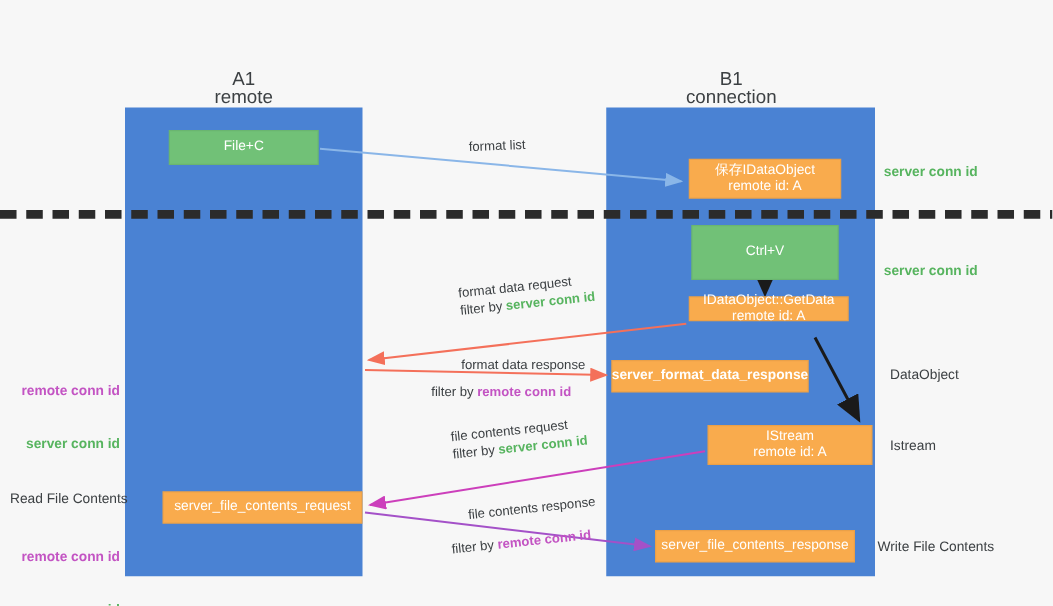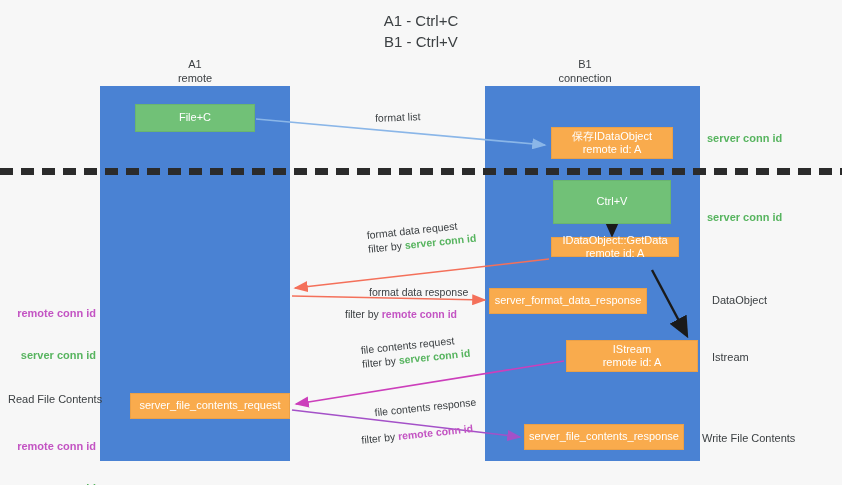--- a/index.html
+++ b/index.html
@@ -18,21 +18,21 @@
   #title{
     left:0;top:10px;width:842px;
     text-align:center;
     font-size:15px;line-height:21px;
     color:#3c4043;
     white-space:pre;
   }
 
   
   .lane-head{
-    text-align:center;font-size:11px;line-height:14px;color:#3c4043;
+    text-align:center;font-size:15px;line-height:14px;color:#3c4043;
     white-space:pre;
   }
   #head-a{left:125px;top:57px;width:140px;}
   #head-b{left:515px;top:57px;width:140px;}
 
   
   .lane{background:#4a82d3;}
   #lane-a{left:100px;top:86px;width:190px;height:375px;}
   #lane-b{left:485px;top:86px;width:215px;height:375px;}
 
@@ -46,21 +46,21 @@
     border:1px solid rgba(0,0,0,0.06);
   }
   .box.green{background:#71c177;}
   .box.orange{background:#f9ab4d;}
 
   #b-ctrlc{left:135px;top:104px;width:120px;height:28px;}
   #b-save{left:551px;top:127px;width:122px;height:32px;}
   #b-ctrlv{left:553px;top:180px;width:118px;height:44px;}
   #b-getdata{left:551px;top:237px;width:128px;height:20px;}
   #b-fdreq{left:130px;top:277px;width:160px;height:26px;}
-  #b-fdresp{left:489px;top:288px;width:158px;height:26px;}
+  #b-fdresp{left:489px;top:288px;width:158px;height:26px;font-weight:bold;}
   #b-istream{left:566px;top:340px;width:132px;height:32px;}
   #b-fcreq{left:130px;top:393px;width:160px;height:26px;}
   #b-fcresp{left:524px;top:424px;width:160px;height:26px;}
 
   
   #divider{
     left:0px;top:168px;width:842px;height:7px;
     background-image:linear-gradient(to right,#2b2b2b 0 13px,rgba(0,0,0,0) 13px 21px);
     background-size:21px 7px;background-repeat:repeat-x;
   }
@@ -92,22 +92,20 @@
   #el-fcreq{left:360px;top:343px;transform:rotate(-6deg);transform-origin:left top;}
   #el-fcresp{left:358px;top:407px;transform:rotate(-6deg);transform-origin:left top;}
 
   svg#wires{position:absolute;left:0;top:0;width:842px;height:485px;overflow:visible;}
 </style>
 </head>
 <body>
 
 <div id="stage">
 
-  <div class="abs" id="title">A1 - Ctrl+C
-B1 - Ctrl+V</div>
 
   <div class="abs lane-head" id="head-a">A1
 remote</div>
   <div class="abs lane-head" id="head-b">B1
 connection</div>
 
   <div class="abs lane" id="lane-a"></div>
   <div class="abs lane" id="lane-b"></div>
 
   <svg id="wires" viewBox="0 0 842 485">

